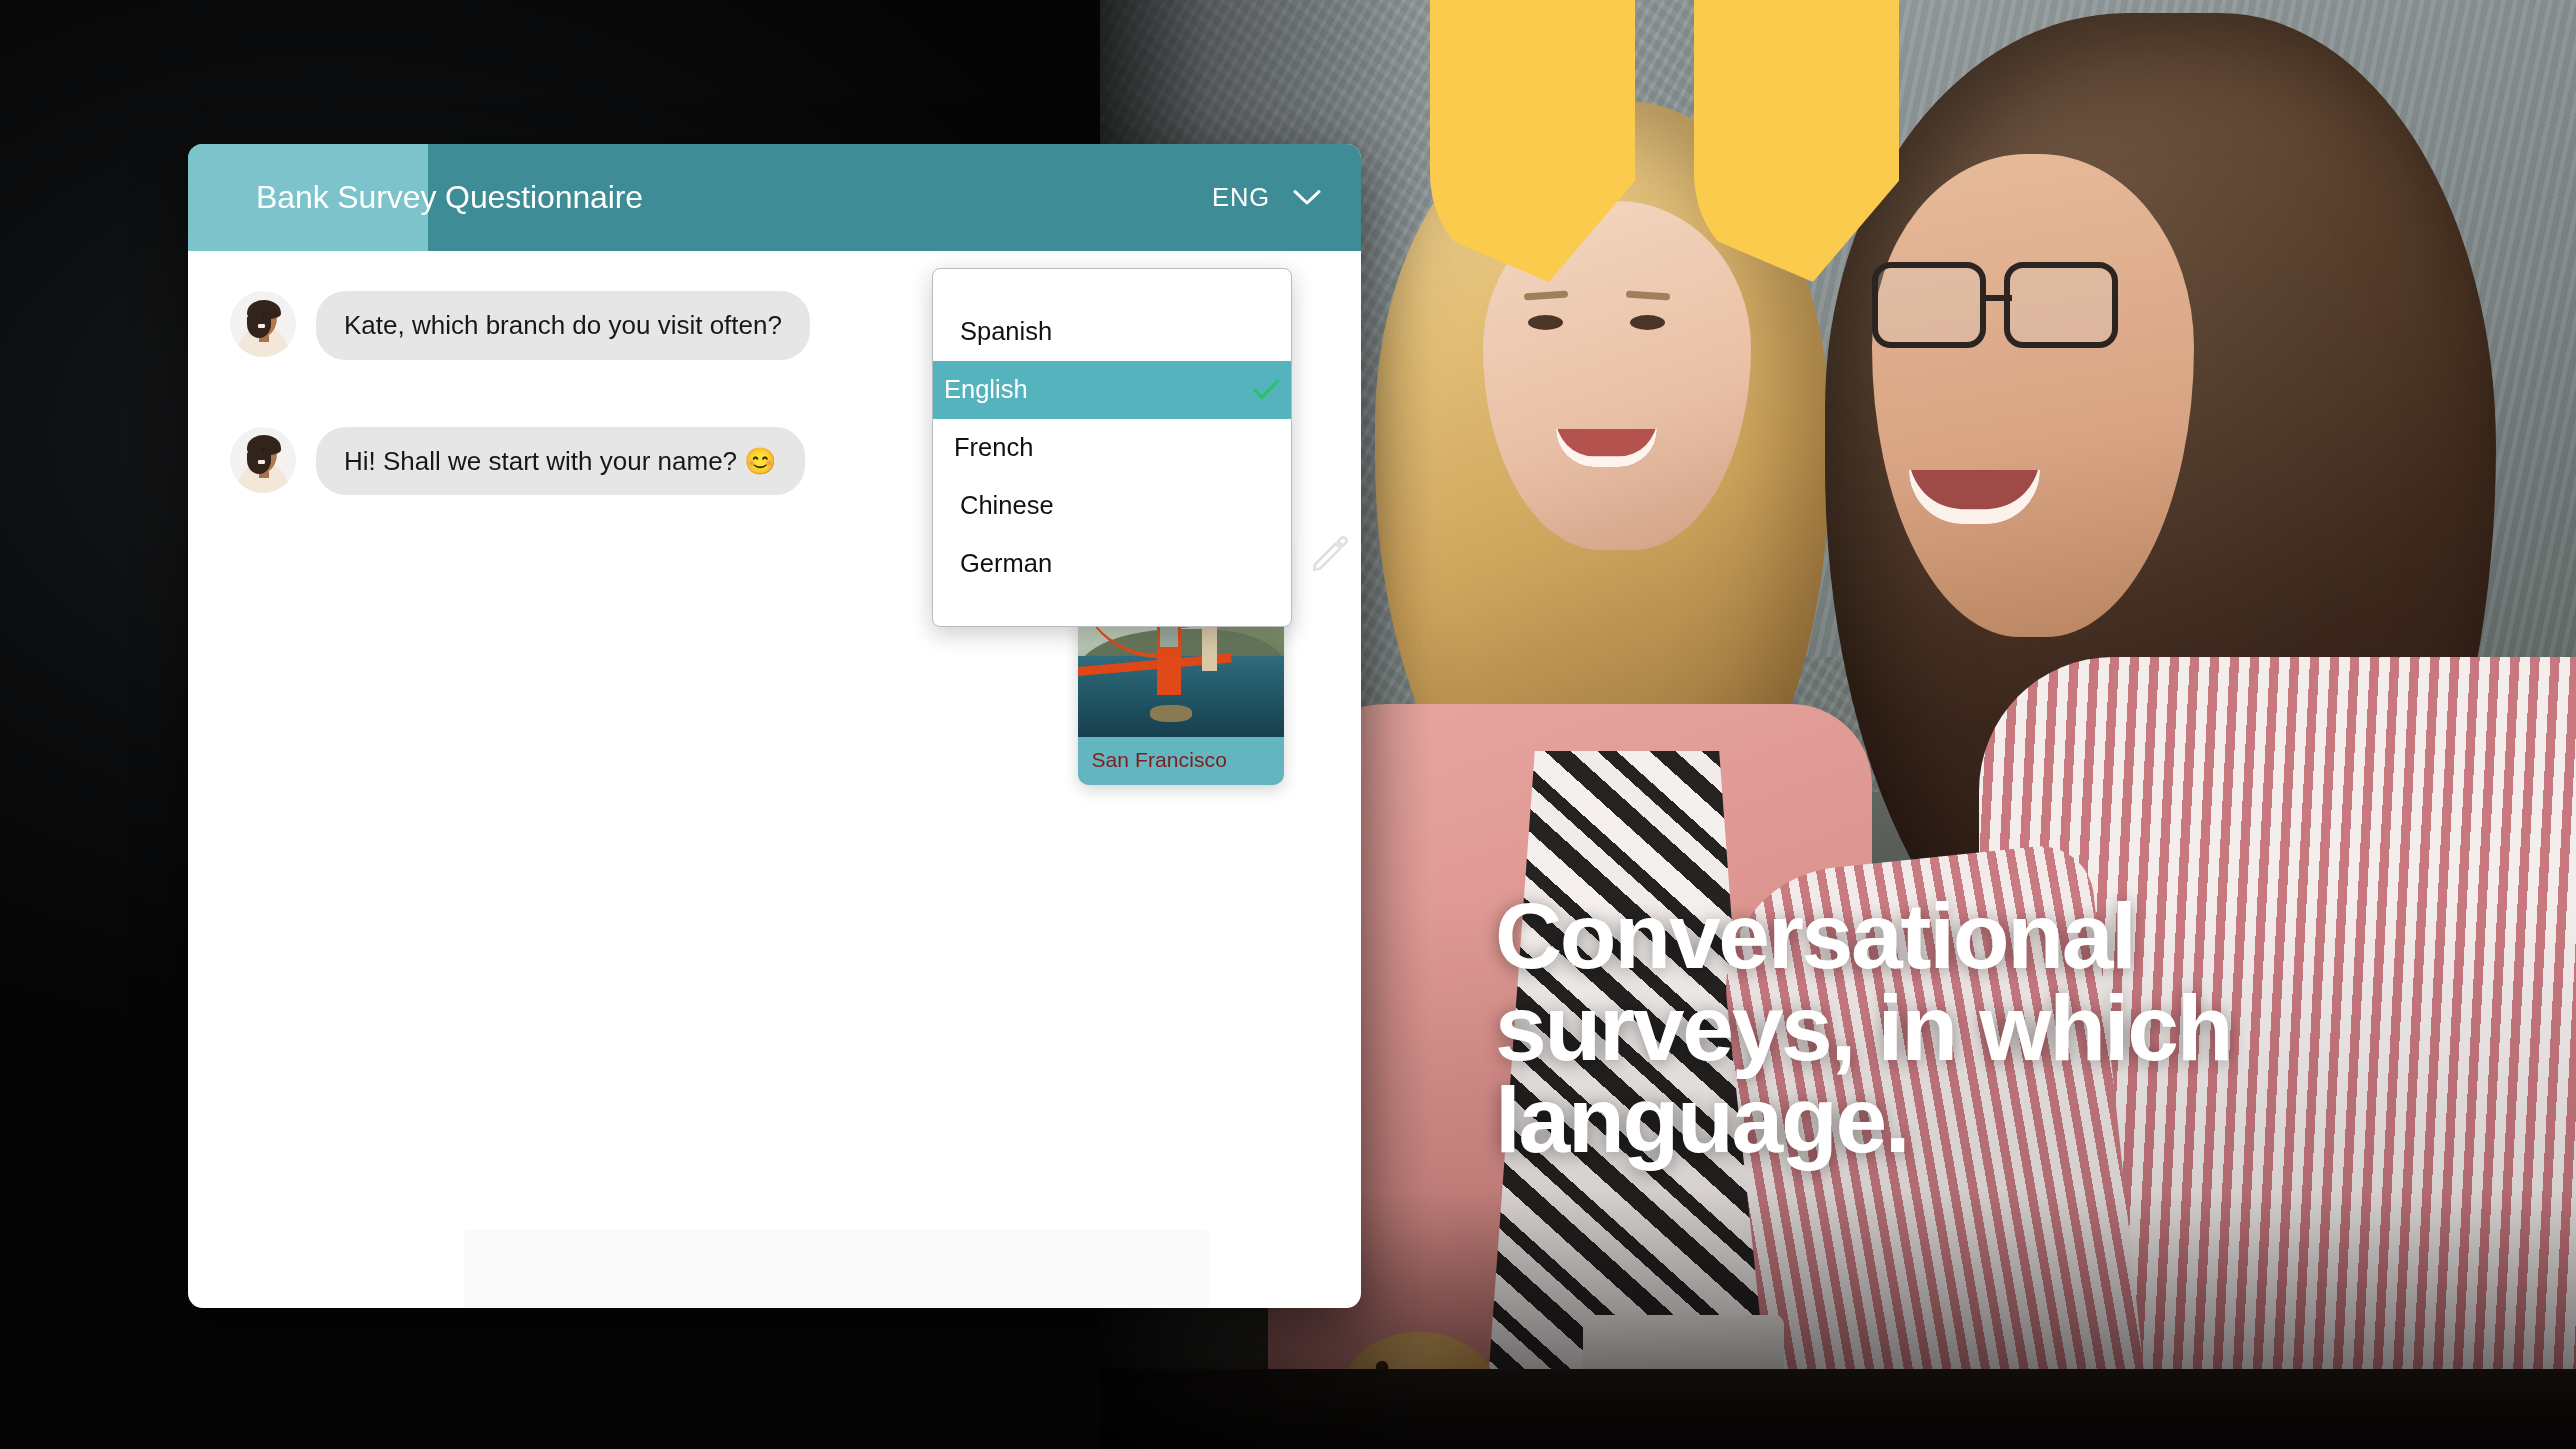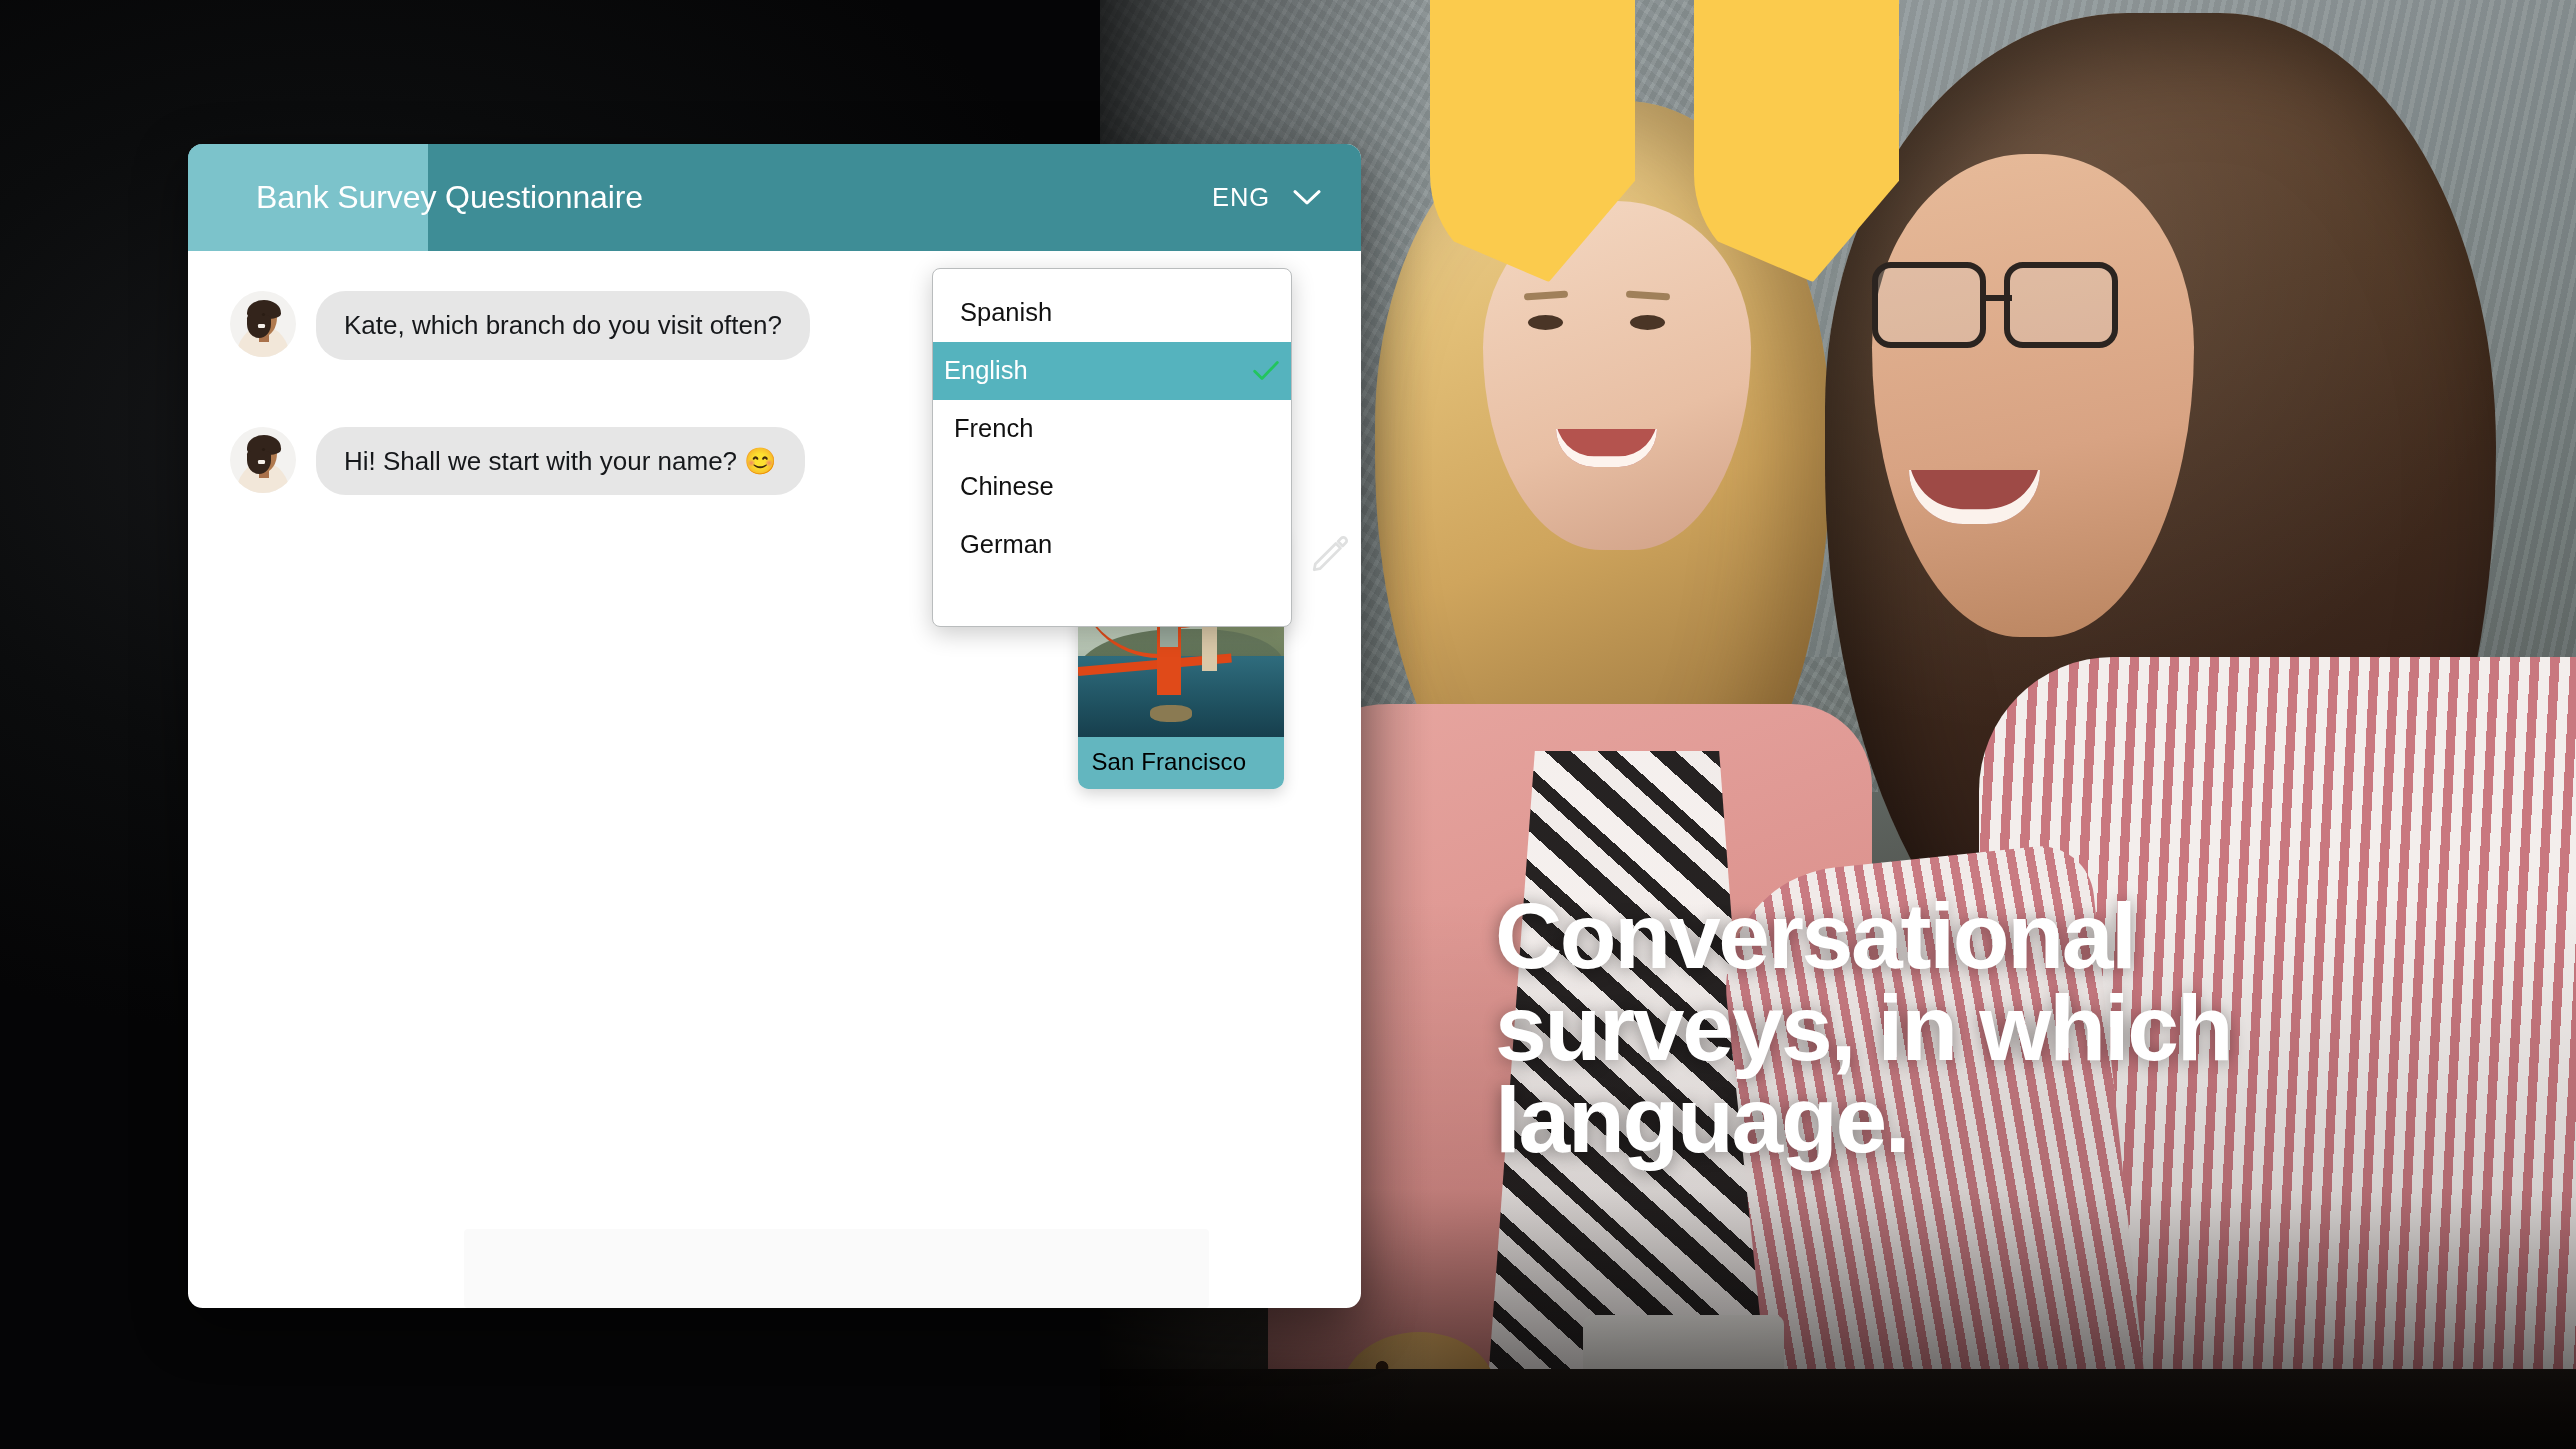--- a/index.html
+++ b/index.html
@@ -260,21 +260,21 @@
   .tower::before{content:"";position:absolute;left:3.4px;top:21.5px;width:17.4px;height:27px;background:#cfdcc8;}
   .tower::after{content:"";position:absolute;left:3.4px;top:70px;width:17.4px;height:31px;background:#9aaa9d;}
   .tower2{ position:absolute; left:124px; top:72px; width:14.8px; height:72px; background:#d9c8a8;}
   .cable{ position:absolute; left:0; top:29.5px; width:87px; height:101px;
     border-bottom:4px solid #e04a19; border-radius:0 0 0 81px; }
   .cable2{ position:absolute; left:101px; top:20px; width:60px; height:81px;
     border-bottom:4px solid #e04a19; border-radius:0 0 74px 0;}
   .pier{ position:absolute; left:72px; bottom:14.8px; width:42px; height:17.4px;
     background:#8a7a52; border-radius:40%;}
   .img-label {
-    background:#63B6BF; color:#000000; font-size:24px;
+    background:#63B6BF; color:#7f1d1d; font-size:21px;
     padding:10.7px 0 13.4px 13.4px; letter-spacing:0.1px;
   }
   .edit-icon { margin:5.4px 0 0 24px; }
 
   .input-placeholder{
     position:absolute; left:276px; bottom:0; width:745px; height:79px;
     background:#fafafa; border-radius:4px;
   }
 </style>
 </head>
@@ -389,21 +389,21 @@
       <svg class="edit-icon" width="44" height="44" viewBox="0 0 24 24">
         <path d="M4 17.5 L15.2 6.3 L17.7 8.8 L6.5 20 L3.4 20.6 Z M16.4 5.1 L18.1 3.4 A1.6 1.6 0 0 1 20.4 3.4 L20.6 3.6 A1.6 1.6 0 0 1 20.6 5.9 L18.9 7.6 Z" fill="none" stroke="#dfe0e0" stroke-width="1.5" stroke-linejoin="round"></path>
       </svg>
     </div>
 
 
     <div class="input-placeholder"></div>
   </div>
 </div>
 
-<div id="lang-dropdown" style="position:absolute;left:932px;top:268px;width:360px;height:359px;background:#fff;border:1.3px solid #b9bcbd;border-radius:8px;z-index:9;box-shadow:0 6.7px 23px rgba(0,0,0,.20);overflow:hidden;display:flex;flex-direction:column;padding:14.8px 0;">
+<div id="lang-dropdown" style="position:absolute;left:932px;top:268px;width:360px;height:359px;background:#fff;border:1.3px solid #b9bcbd;border-radius:8px;z-index:9;box-shadow:0 6.7px 23px rgba(0,0,0,.20);overflow:hidden;display:flex;flex-direction:column;justify-content:center;padding:14.8px 0;">
   <div class="dd-item" style="display:flex;align-items:center;justify-content:space-between;padding:0 27px;height:58px;font-size:25.5px;color:#111;">
     <span>Spanish</span>
   </div>
   <div class="dd-item" style="display:flex;align-items:center;justify-content:space-between;padding:0 11px;height:58px;font-size:25.5px;color:#fff;background:#55B3BE;">
     <span>English</span>
     <svg width="28" height="23" viewBox="0 0 42 34">
       <path d="M4 18 L15 29 L38 5" fill="none" stroke="#22C55E" stroke-width="4.2" stroke-linecap="round" stroke-linejoin="round"></path>
     </svg>
   </div>
   <div class="dd-item" style="display:flex;align-items:center;justify-content:space-between;padding:0 21px;height:58px;font-size:25.5px;color:#111;">

